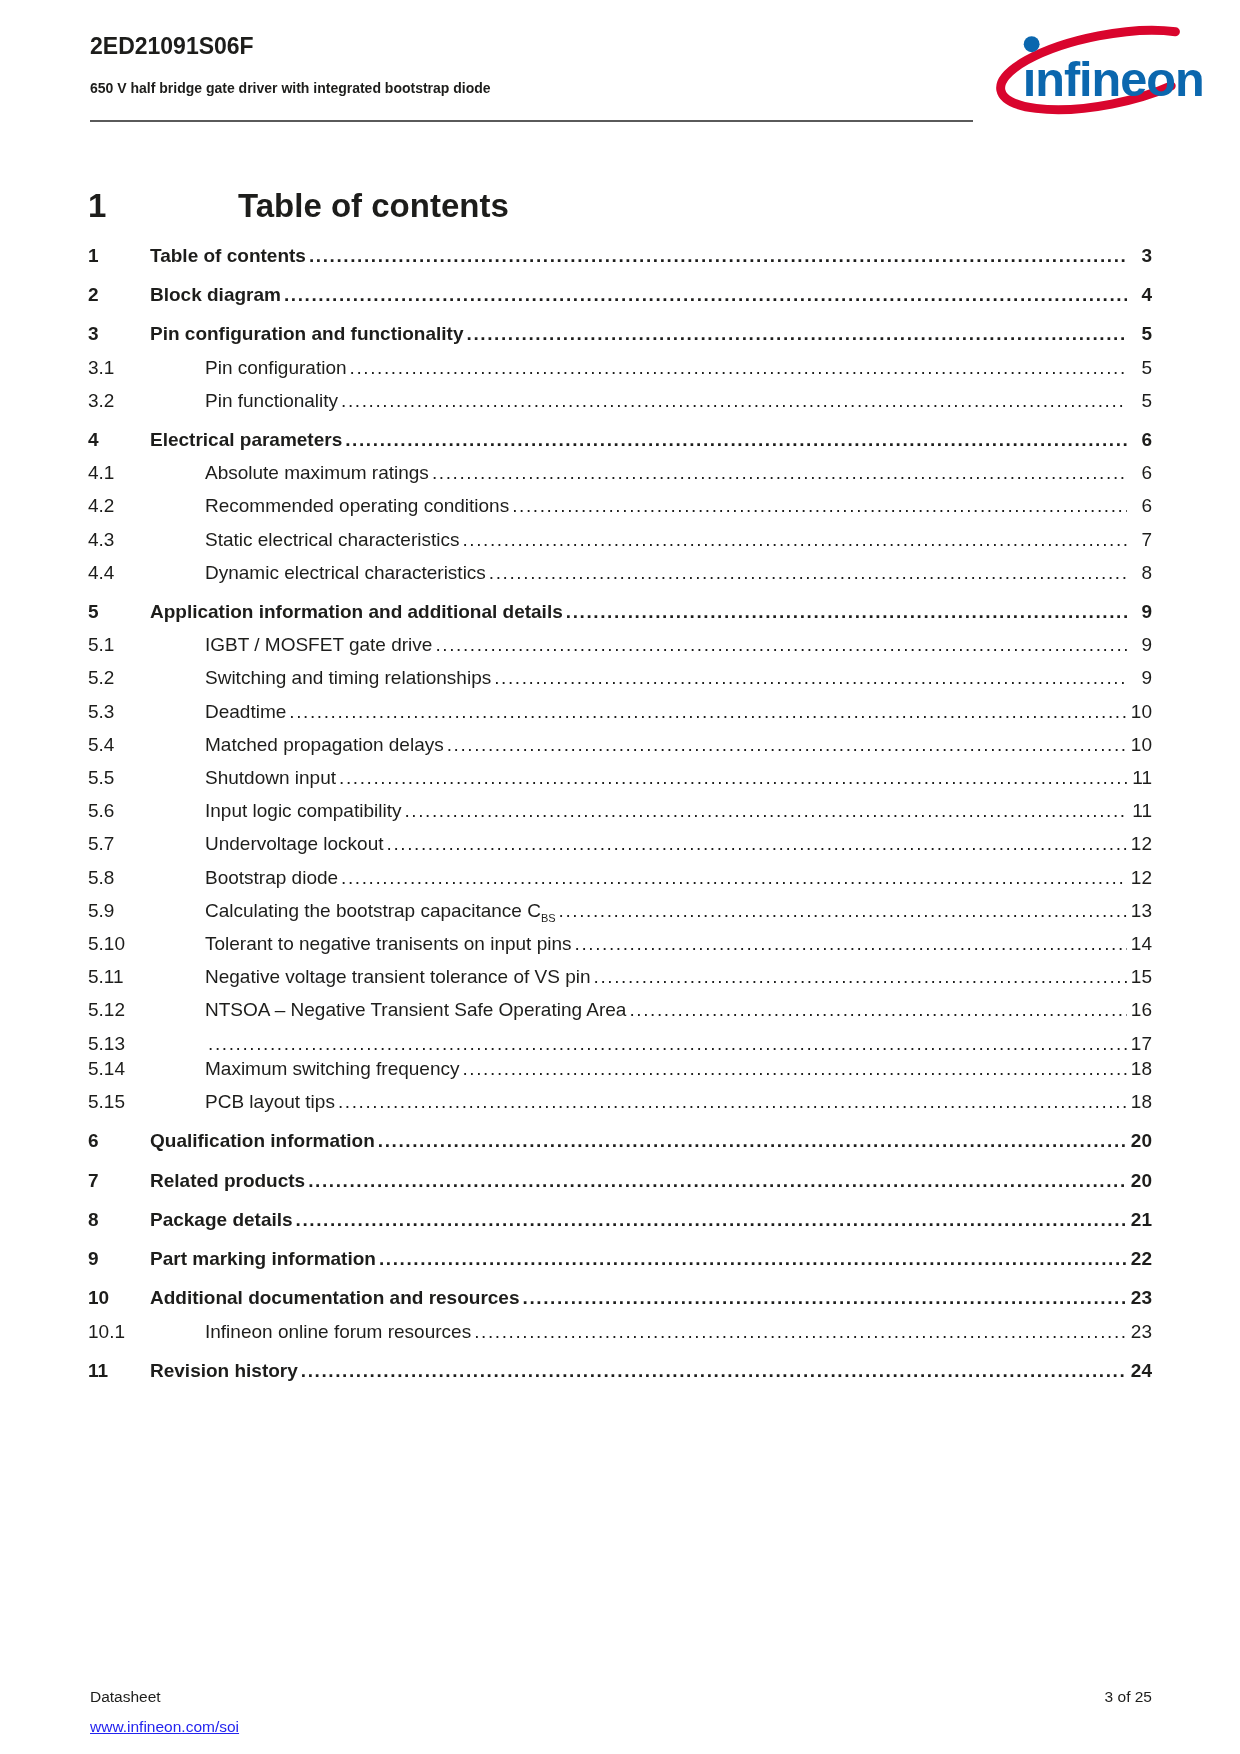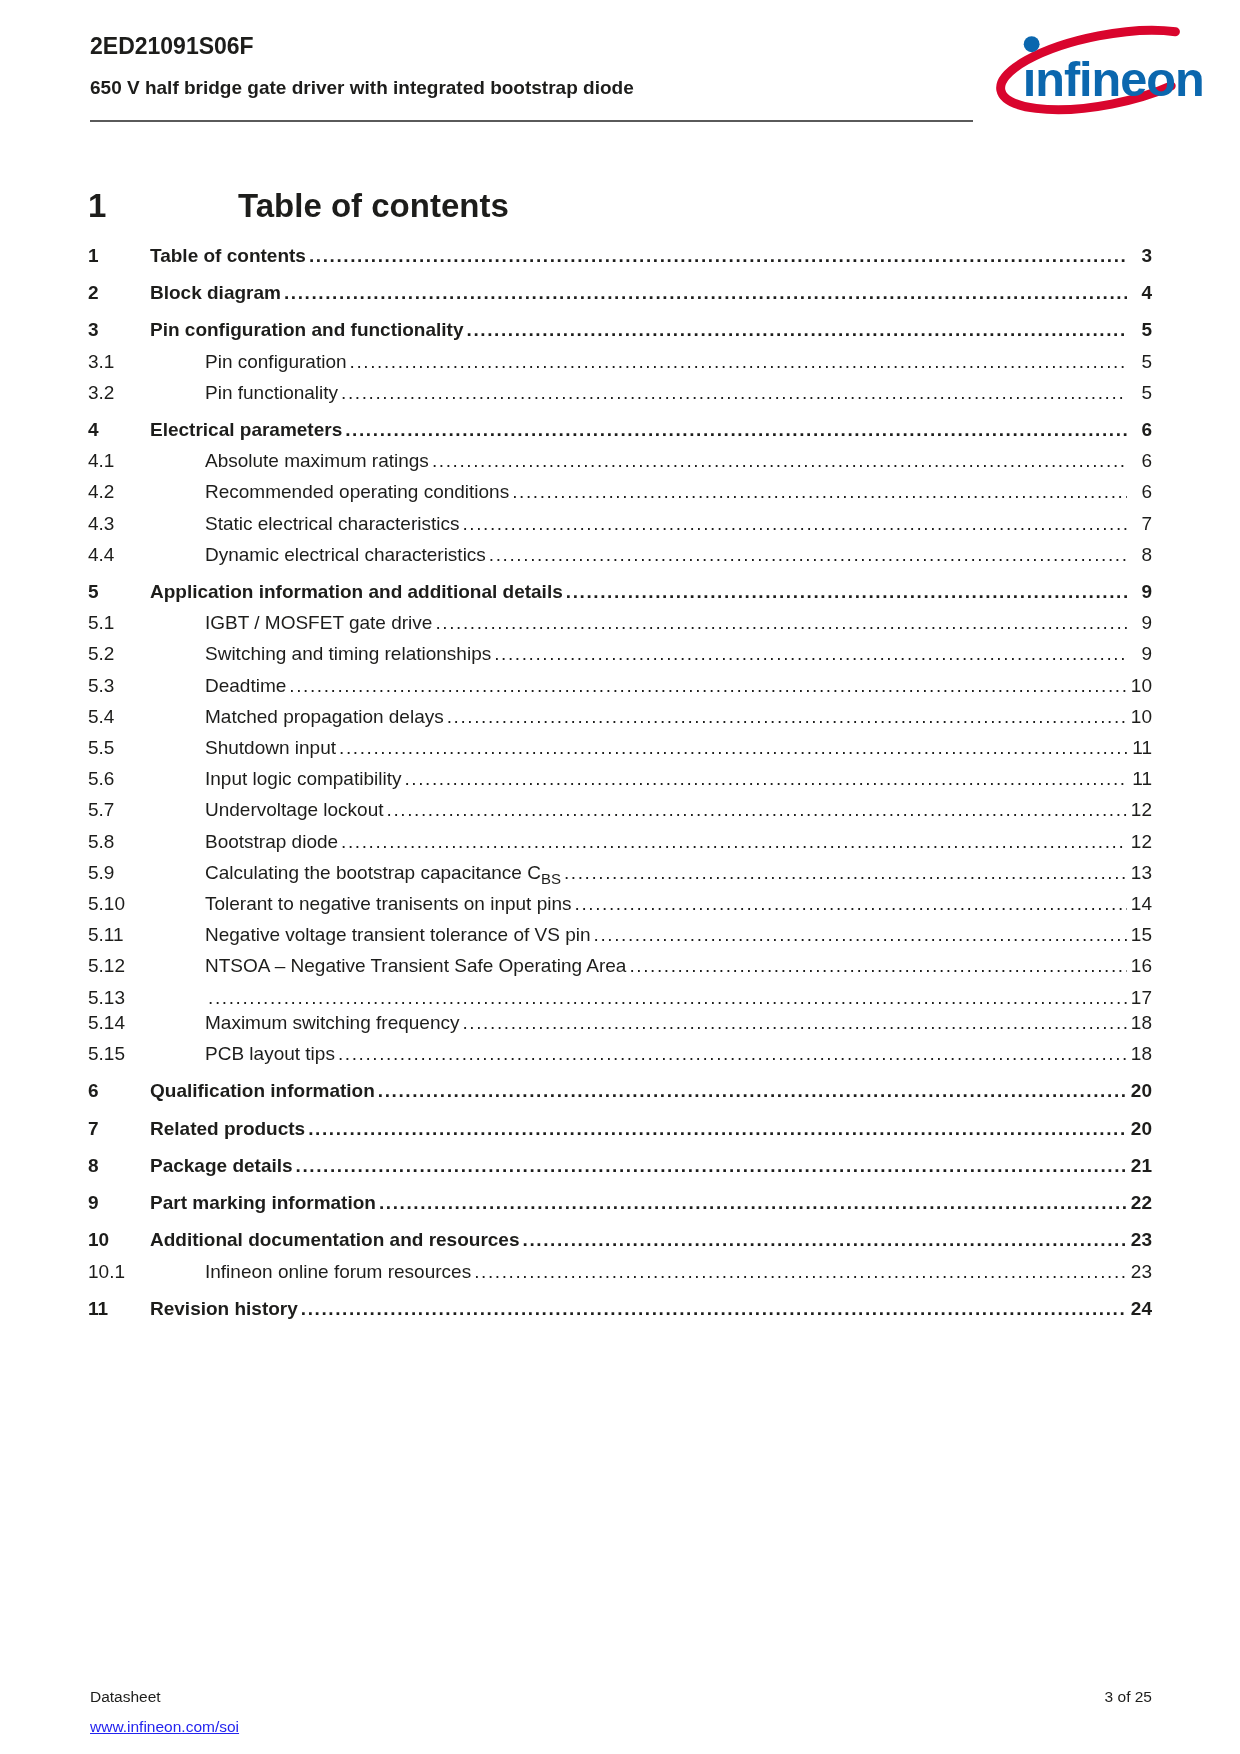--- a/index.html
+++ b/index.html
@@ -9,42 +9,42 @@
     margin:0 auto;
     background:#ffffff;
     font-family:"Liberation Sans", sans-serif;
     color:#1d1d1b;
     overflow:hidden;
   }
 
   
   .header { position:absolute; left:90px; top:36px; width:880px; }
   .product-name { font-size:23px; font-weight:700; line-height:20px; }
-  .doc-subtitle { font-size:19px; font-weight:700; line-height:20px; margin-top:22px; }
+  .doc-subtitle { font-size:14px; font-weight:700; line-height:20px; margin-top:22px; }
   .header-rule { position:absolute; left:90px; top:120px; width:883px; height:2px; background:#5a5a5a; }
 
   .logo { position:absolute; left:988px; top:20px; width:248px; height:96px; }
 
   
   .toc-heading {
     position:absolute; left:88px; top:188px; width:1064px;
     display:flex; align-items:baseline;
     font-size:33px; font-weight:700; line-height:36px;
   }
   .toc-heading .h-num { width:150px; flex:0 0 150px; }
 
   
   .toc-list { position:absolute; left:88px; top:237px; width:1064px; font-size:19px; }
   .toc-row { display:flex; align-items:baseline; line-height:25.4px; }
   .toc-row.level1 { font-weight:700; margin-top:6px; }
   .toc-row.level2 { font-weight:400; }
   .toc-row .num { flex:0 0 62px; }
   .toc-row.level2 .num { flex:0 0 117px; }
   .toc-row .title { white-space:nowrap; }
-  .toc-row .title sub { font-size:15px; }
+  .toc-row .title sub { font-size:11px; }
   .leader { flex:1 1 auto; overflow:hidden; white-space:nowrap; margin:0 1px 0 3px; min-width:10px; }
   .leader::after {
     content:"........................................................................................................................................................................................................................................................................................................................................................................";
     letter-spacing:1.6px;
   }
   .page-num { flex:0 0 auto; min-width:24px; text-align:right; }
 
   
   .footer {
     position:absolute; left:90px; top:1674px; width:1062px;

